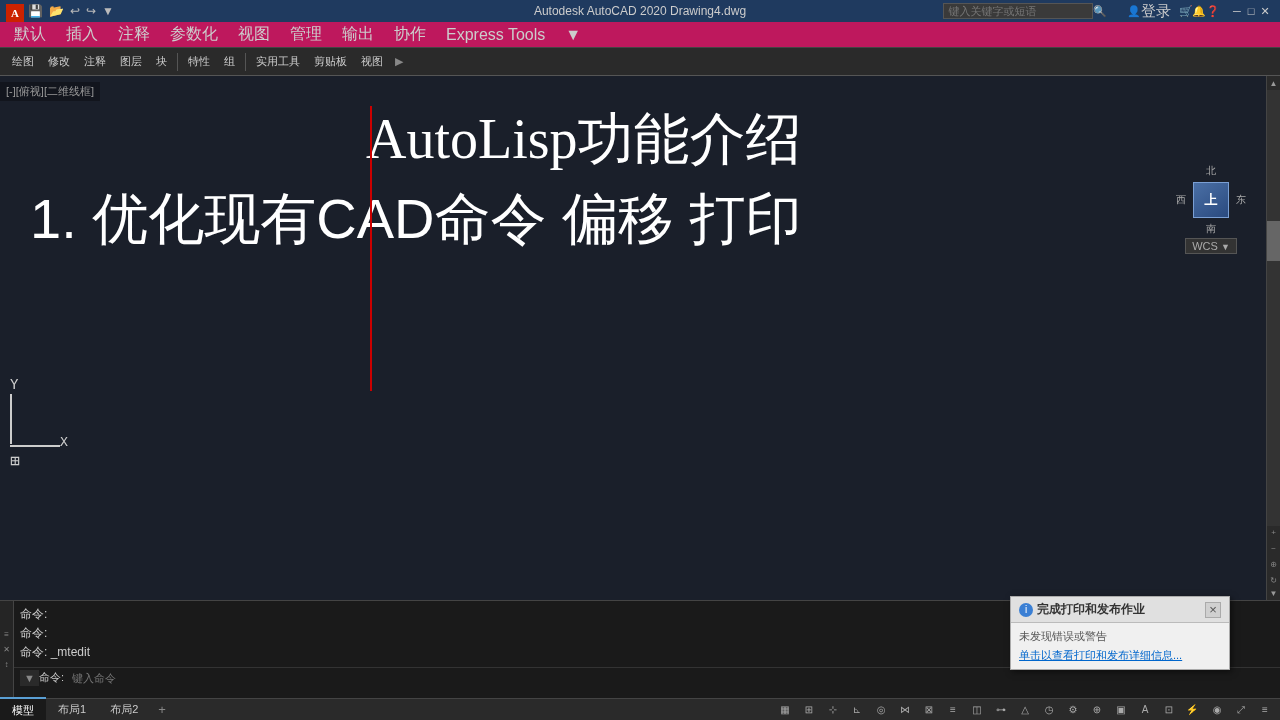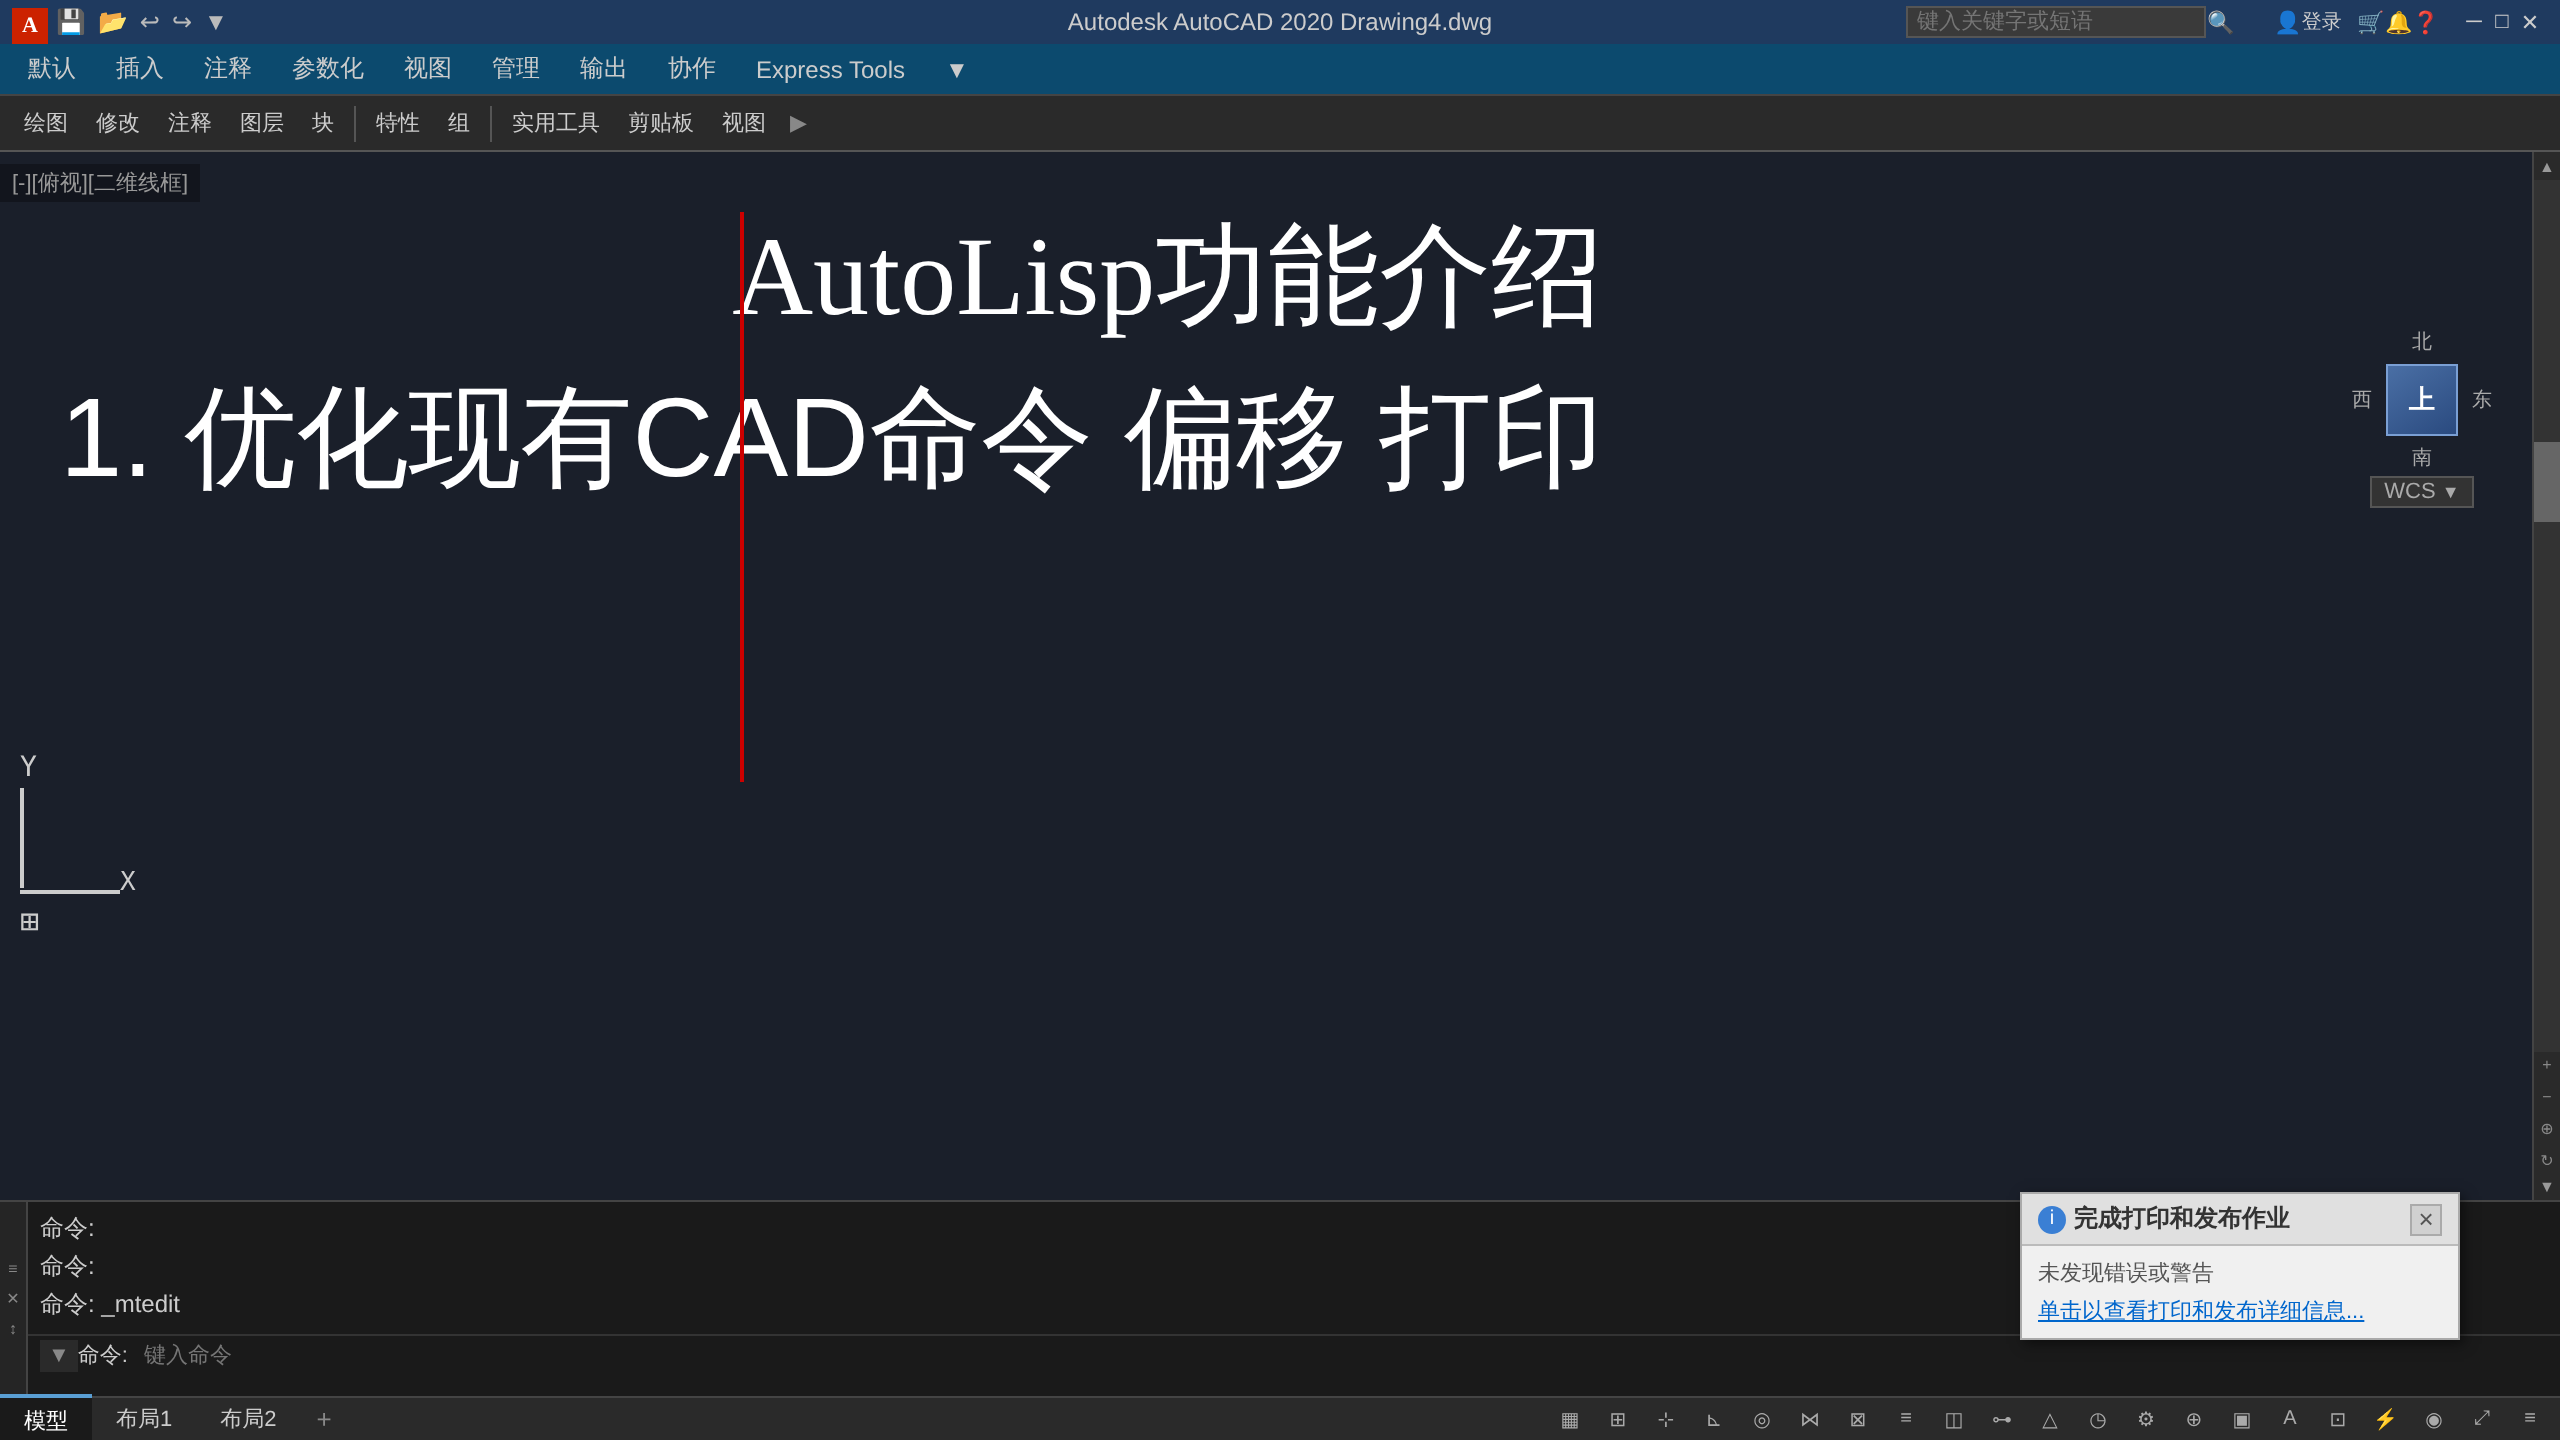--- a/index.html
+++ b/index.html
@@ -50,26 +50,26 @@
       justify-content: center;
       font-size: 11px;
       cursor: pointer;
       color: #ccc;
     }
     #close-btn { color: #ccc; }
 
     
     #menu-bar {
       height: 26px;
-      background: #0c4a6e;
+      background: #be185d;
       display: flex;
       align-items: center;
       padding: 0 4px;
       gap: 0;
-      font-size: 12px;
+      font-size: 16px;
       border-bottom: 1px solid #444;
     }
     .menu-item {
       padding: 3px 10px;
       cursor: pointer;
       color: #ccc;
       white-space: nowrap;
     }
 
     
@@ -442,21 +442,21 @@
   </div>
   <div id="title-bar-center">
     <span>Autodesk AutoCAD 2020    Drawing4.dwg</span>
   </div>
   <div id="title-bar-right">
 
     <input type="text" id="search-box" style="width: 150px; height: 16px; background: rgb(58, 58, 58); border: 1px solid rgb(85, 85, 85); color: rgb(170, 170, 170); font-size: 11px; padding: 0px 4px; font-family: &quot;Microsoft YaHei&quot;, sans-serif;" placeholder="键入关键字或短语">
     <span style="font-size:11px;color:#aaa;">🔍</span>
     <span style="width:20px;"></span>
     <span style="font-size:11px;color:#aaa;">👤</span>
-    <span style="font-size:10px;color:#ccc;margin-right:8px;">登录</span>
+    <span style="font-size:15px;color:#ccc;margin-right:8px;">登录</span>
     <span style="font-size:11px;color:#aaa;">🛒</span>
     <span style="font-size:11px;color:#aaa;">🔔</span>
     <span style="font-size:11px;color:#aaa;">❓</span>
     <span style="width:10px;"></span>
     <div class="title-btn">─</div>
     <div class="title-btn">□</div>
     <div class="title-btn" id="close-btn">✕</div>
   </div>
 </div>
 

